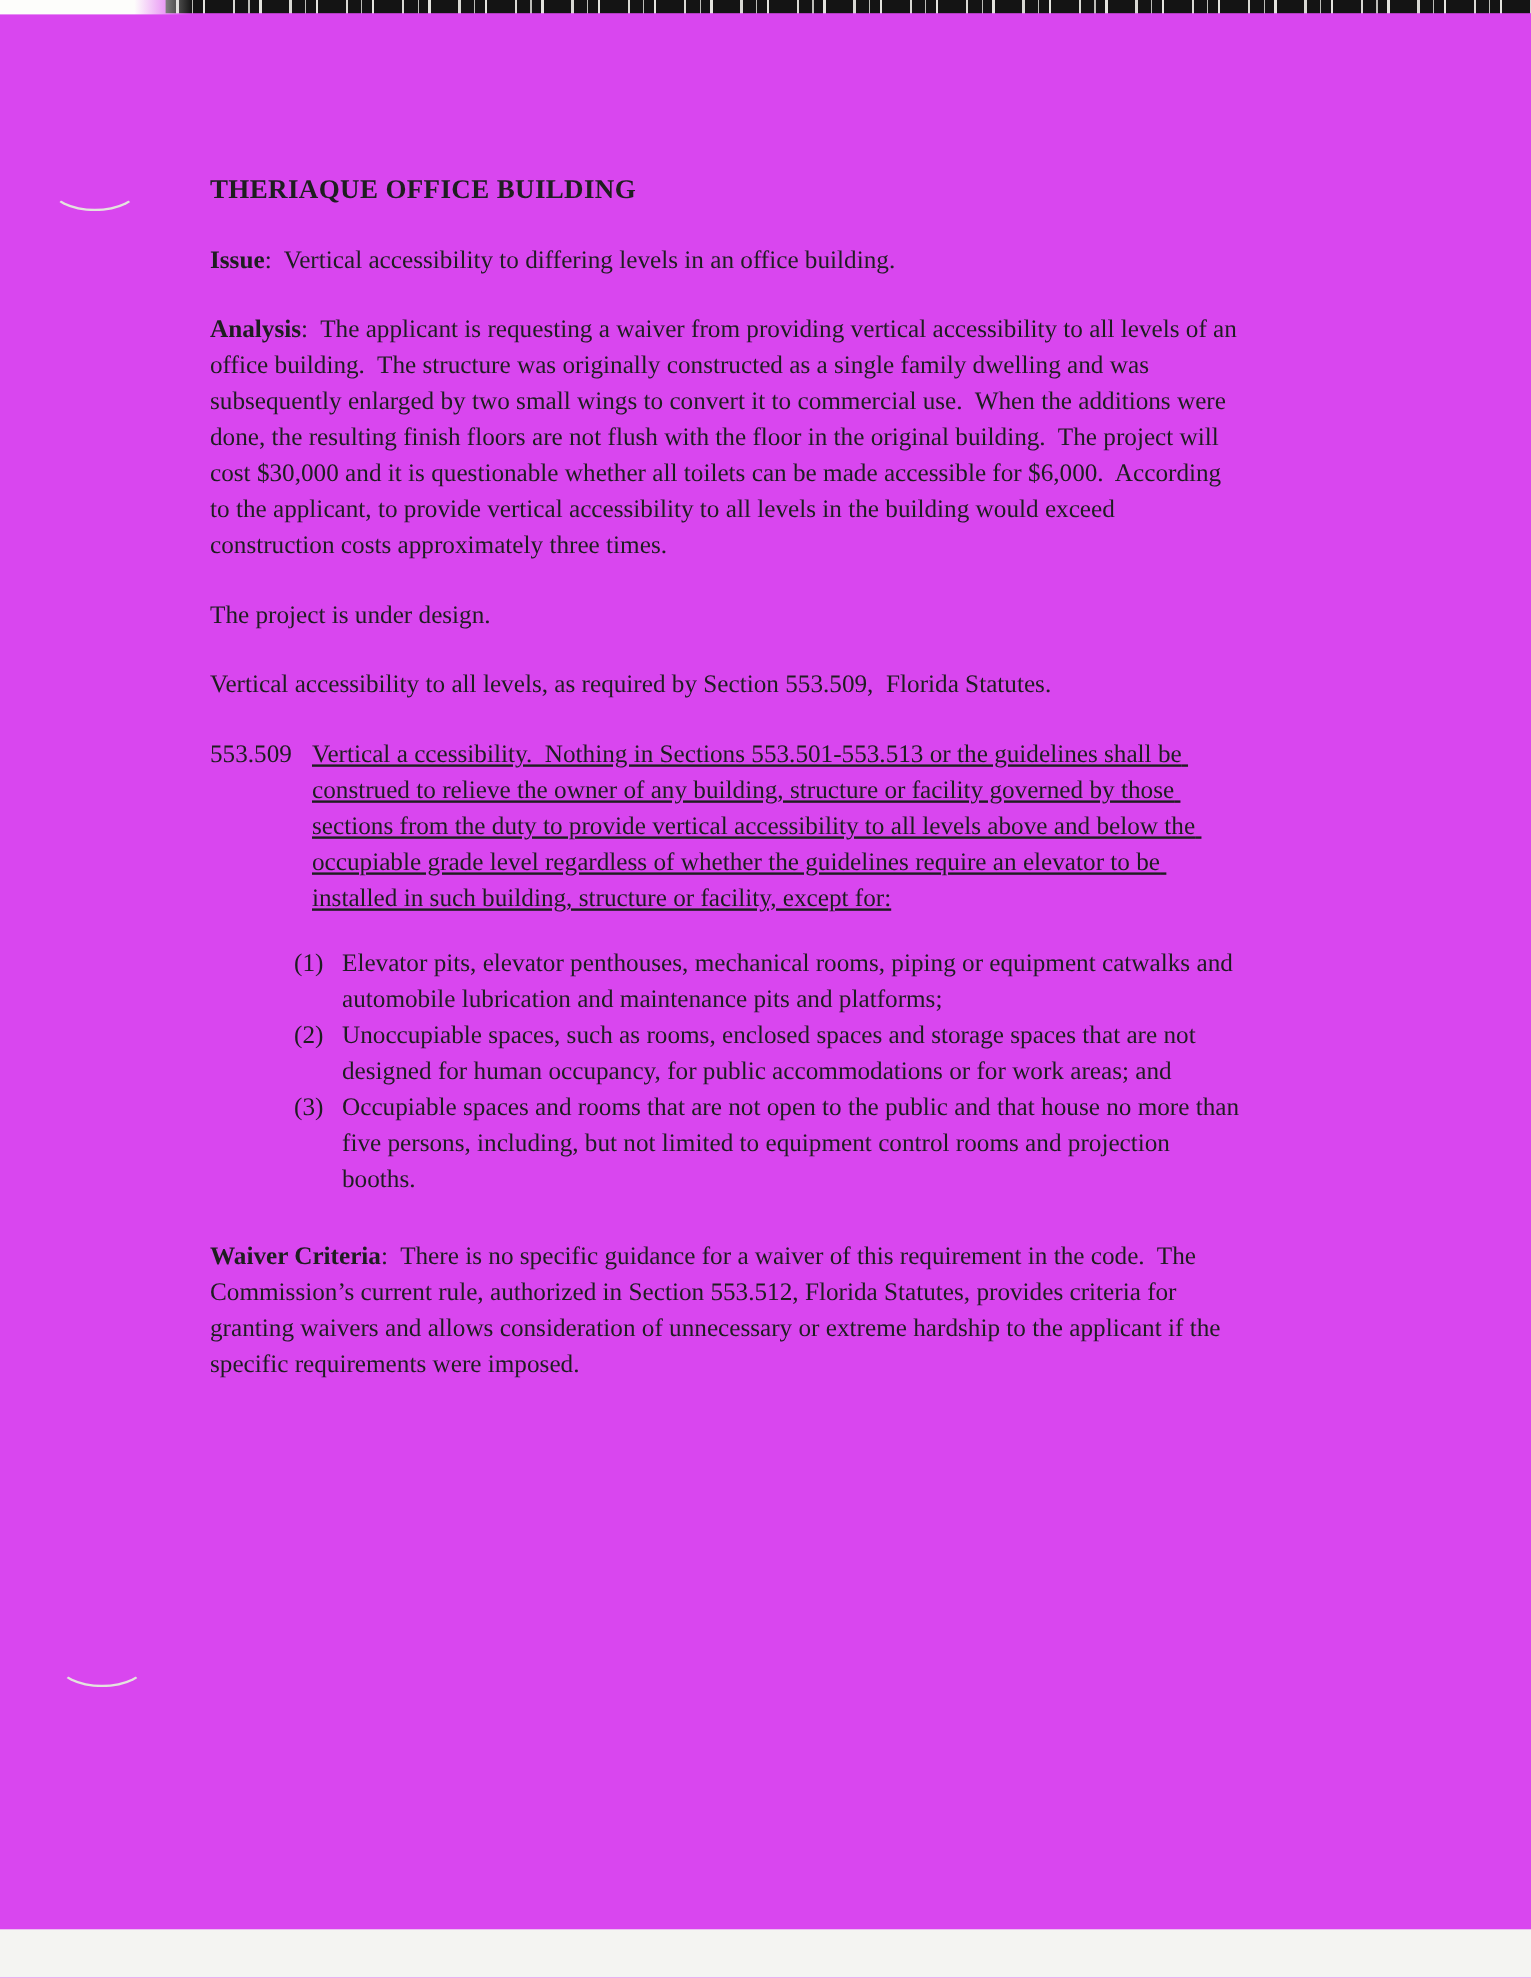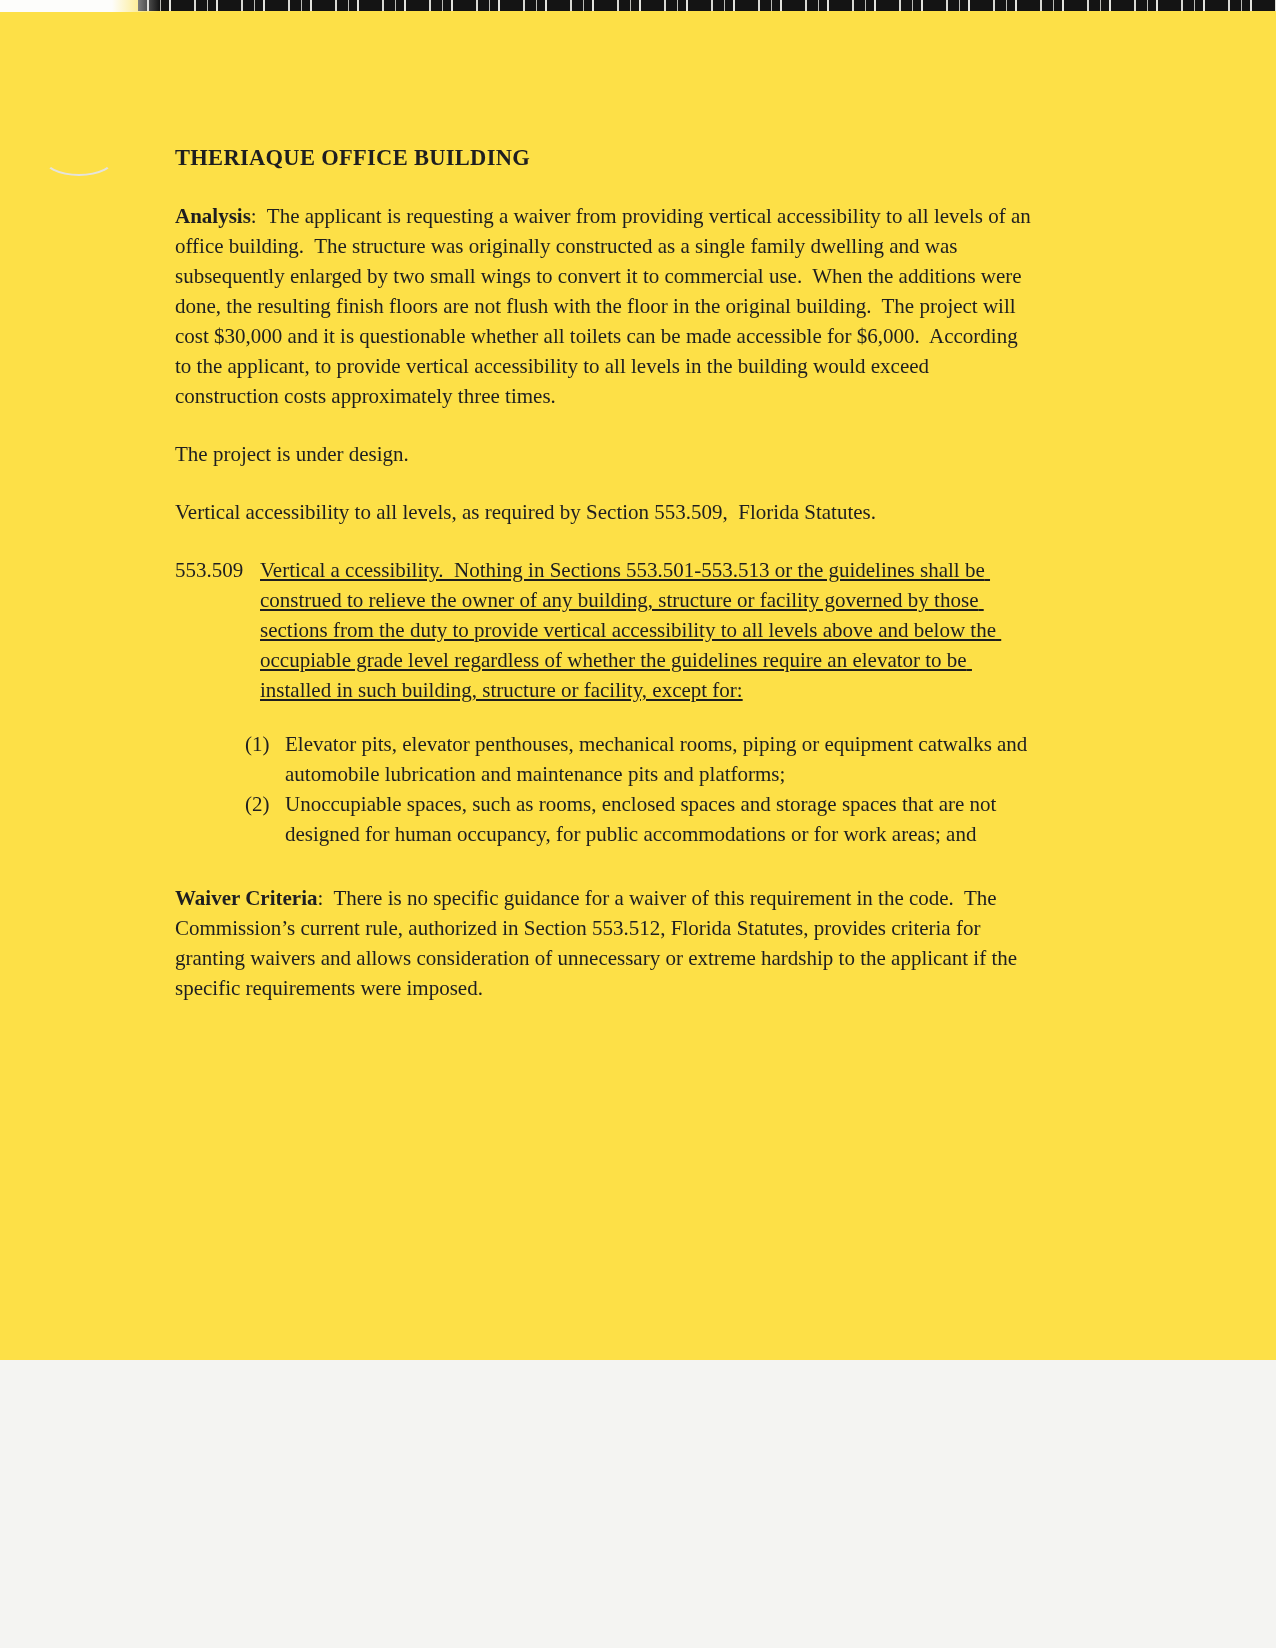--- a/index.html
+++ b/index.html
@@ -3,23 +3,23 @@
 <meta charset="utf-8">
 <style>
   html, body {
     margin: 0;
     padding: 0;
     background: #f4f4f2;
   }
   .page {
     position: relative;
     width: 1276px;
-    height: 1360px;
+    height: 1608px;
     margin: 0 auto;
-    background: #fde047;
+    background: #d946ef;
     overflow: hidden;
     font-family: "Liberation Serif", "DejaVu Serif", serif;
     color: #1e1e20;
   }
   
   .scan-strip {
     position: absolute;
     top: 0;
     left: 138px;
     right: 0;
@@ -116,32 +116,34 @@
 
   <div class="scan-strip"></div>
   <div class="scan-strip-fade"></div>
   <div class="scan-arc top"></div>
   <div class="scan-arc bottom"></div>
 
   <div class="content">
 
     <h1 class="title">THERIAQUE OFFICE BUILDING</h1>
 
+    <p class="para"><strong class="lead">Issue</strong><span>:  Vertical accessibility to differing levels in an office building.</span></p>
 
     <p class="para"><strong class="lead">Analysis</strong><span>:  The applicant is requesting a waiver from providing vertical accessibility to all levels of an office building.  The structure was originally constructed as a single family dwelling and was subsequently enlarged by two small wings to convert it to commercial use.  When the additions were done, the resulting finish floors are not flush with the floor in the original building.  The project will cost $30,000 and it is questionable whether all toilets can be made accessible for $6,000.  According to the applicant, to provide vertical accessibility to all levels in the building would exceed construction costs approximately three times.</span></p>
 
 
     <p class="para">The project is under design.</p>
 
 
     <p class="para">Vertical accessibility to all levels, as required by Section 553.509,  Florida Statutes.</p>
 
     <p class="statute"><span class="statute-num">553.509</span><span>Vertical a ccessibility.  Nothing in Sections 553.501-553.513 or the guidelines shall be construed to relieve the owner of any building, structure or facility governed by those sections from the duty to provide vertical accessibility to all levels above and below the occupiable grade level regardless of whether the guidelines require an elevator to be installed in such building, structure or facility, except for:</span></p>
 
     <ul class="statute-list">
       <li><span class="item-num">(1)</span><span>Elevator pits, elevator penthouses, mechanical rooms, piping or equipment catwalks and automobile lubrication and maintenance pits and platforms;</span></li>
       <li><span class="item-num">(2)</span><span>Unoccupiable spaces, such as rooms, enclosed spaces and storage spaces that are not designed for human occupancy, for public accommodations or for work areas; and</span></li>
+      <li><span class="item-num">(3)</span><span>Occupiable spaces and rooms that are not open to the public and that house no more than five persons, including, but not limited to equipment control rooms and projection booths.</span></li>
     </ul>
 
     <p class="para"><strong class="lead">Waiver Criteria</strong><span>:  There is no specific guidance for a waiver of this requirement in the code.  The Commission’s current rule, authorized in Section 553.512, Florida Statutes, provides criteria for granting waivers and allows consideration of unnecessary or extreme hardship to the applicant if the specific requirements were imposed.</span></p>
 
   </div>
 </div>
 
 </body></html>

